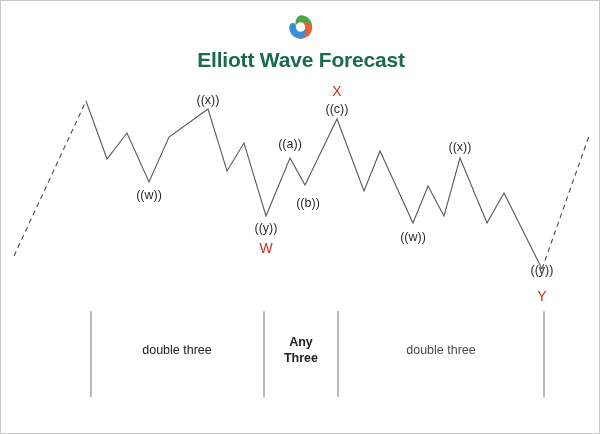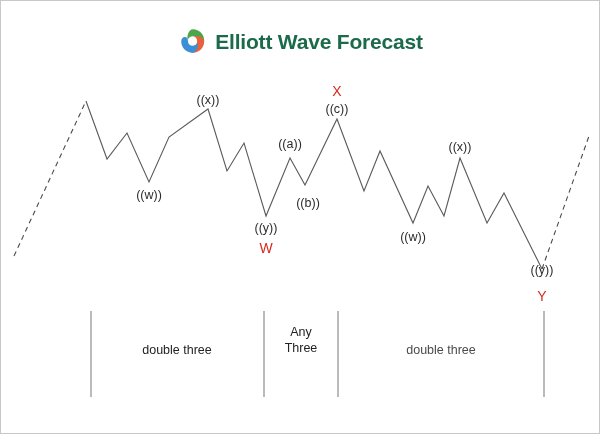--- a/index.html
+++ b/index.html
@@ -25,20 +25,21 @@
   #header {
     position: absolute;
     left: 0;
     top: 18px;
     width: 600px;
     height: 44px;
     display: flex;
     align-items: center;
     justify-content: center;
     gap: 8px;
+    flex-direction: column;
   }
   #logo-mark {
     width: 28px;
     height: 28px;
     flex: 0 0 auto;
     display: block;
   }
   #brand-text {
     font-size: 21px;
     font-weight: bold;
@@ -145,17 +146,17 @@
       <div class="wave-label" style="left: 459px; top: 140px;">((x))</div>
       <div class="wave-label" style="left: 541px; top: 263px;">((y))</div>
     </div>
   <div id="degree-label-layer">
       <div class="degree-label" style="left: 265px; top: 240px;">W</div>
       <div class="degree-label" style="left: 336px; top: 83px;">X</div>
       <div class="degree-label" style="left: 541px; top: 288px;">Y</div>
     </div>
   <div id="section-label-layer">
       <div class="section-label dark" style="left: 176px; top: 350px; transform: translate(-50%, -50%);">double three</div>
-      <div class="section-label dark" style="left: 300px; top: 340px; transform: translate(-50%, -50%);">Any<br>Three</div>
+      <div class="section-label dark" style="left: 300px; top: 350px; transform: translate(-50%, -50%); font-weight: bold;">Any<br>Three</div>
       <div class="section-label" style="left: 440px; top: 350px; transform: translate(-50%, -50%);">double three</div>
     </div>
 
 </div>
 
 </body></html>

